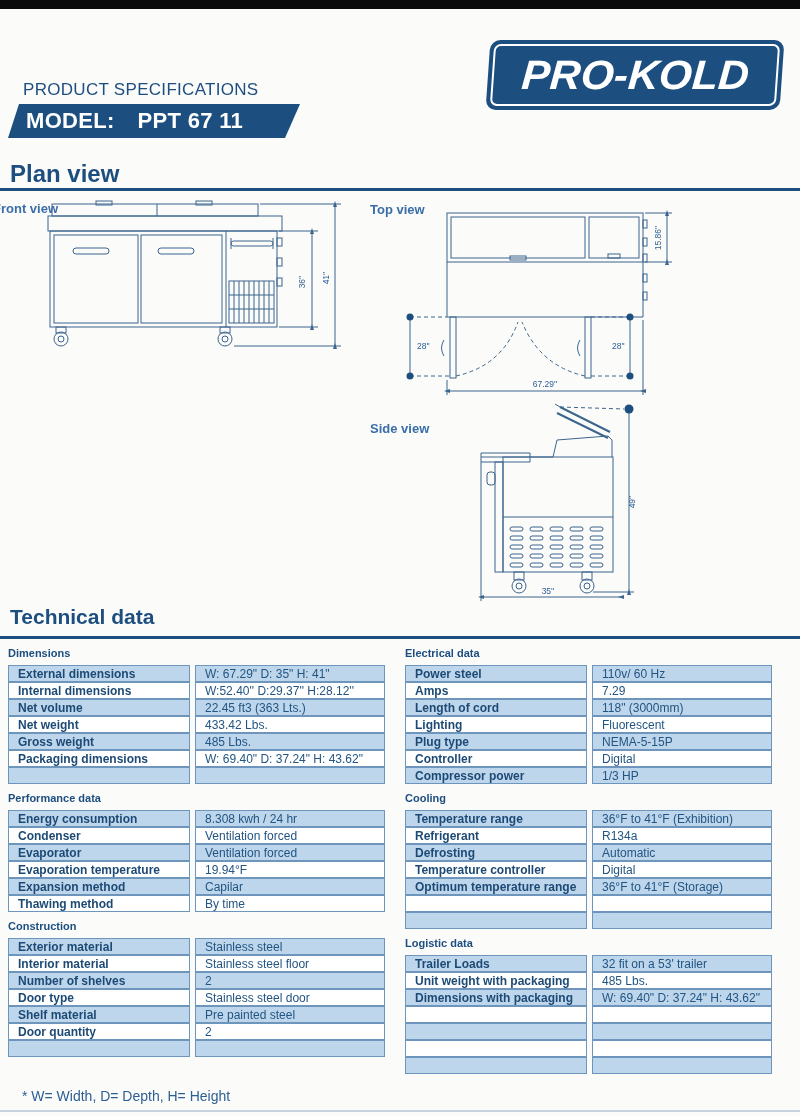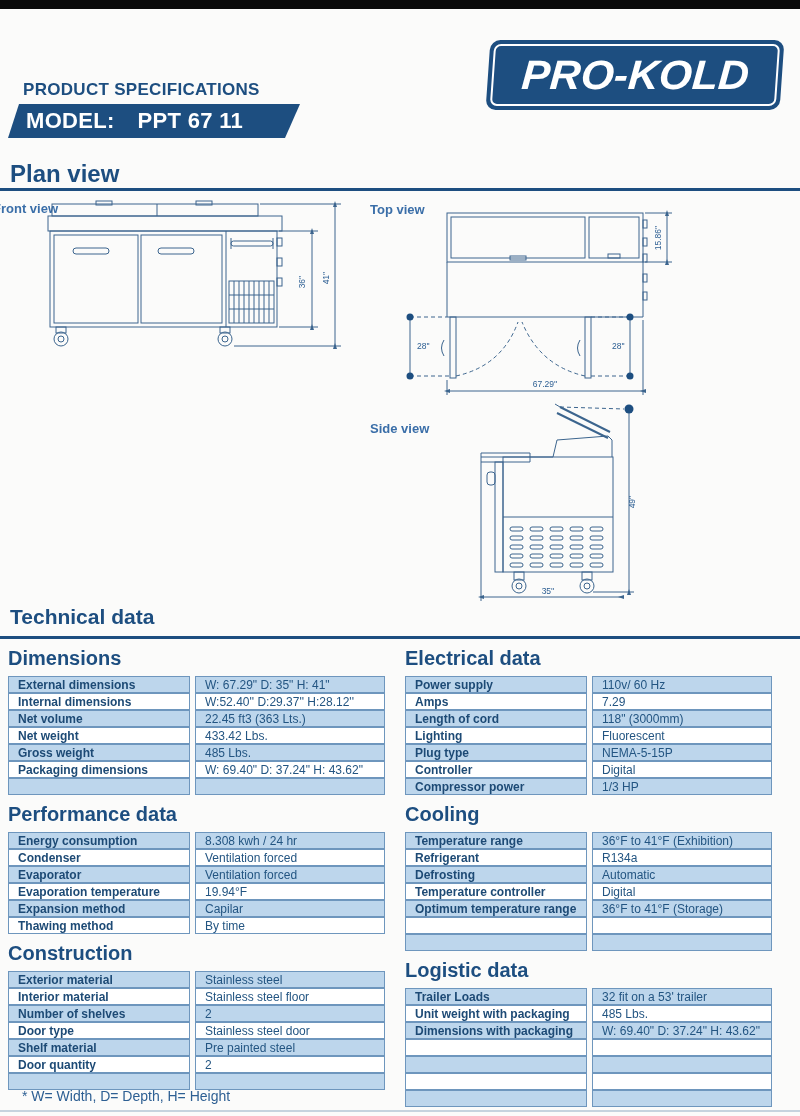--- a/index.html
+++ b/index.html
@@ -1,20 +1,20 @@
 <!DOCTYPE html>
 <html><head>
 <meta charset="utf-8">
 <style>
   html,body{margin:0;padding:0;background:#e9e9e9}
   .page{position:relative;width:800px;height:1116px;background:#fbfbfa;overflow:hidden;
         font-family:"Liberation Sans",sans-serif;}
   .topbar{position:absolute;left:0;top:0;width:100%;height:9px;background:#0a0a0a}
 
-  .spec-title{position:absolute;left:23px;top:80px;font-size:17px;font-weight:bold;
+  .spec-title{position:absolute;left:23px;top:80px;font-size:17px;font-weight:normal;
               color:#1d4e80;letter-spacing:.3px}
   .model-banner{position:absolute;left:8px;top:104px;width:292px;height:34px;background:#1d4e80;
                 clip-path:polygon(11px 0,100% 0,calc(100% - 15px) 100%,0 100%);
                 display:flex;align-items:center;gap:23px;padding-left:18px;box-sizing:border-box}
   .model-banner span{color:#ffffff;font-size:22px;font-weight:bold;letter-spacing:.3px}
 
   .logo{position:absolute;left:488px;top:40px;width:294px;height:70px;background:#1d4e80;
         border-radius:10px;transform:skewX(-4deg);display:flex;align-items:center;justify-content:center}
   .logo-ring{position:absolute;inset:4px;border:2px solid #ffffff;border-radius:7px}
   .logo-text{color:#ffffff;font-size:41px;font-weight:bold;font-style:italic;letter-spacing:0;
@@ -32,21 +32,21 @@
   .lbl-side{left:370px;top:421px}
   .drawing{position:absolute}
   .drawing text{font-family:"Liberation Sans",sans-serif;font-size:8.5px;fill:#2d5f93}
 
   .tech-heading{position:absolute;left:10px;top:605px;font-size:21px;font-weight:bold;color:#1d4e80}
 
   .tables{position:absolute;left:8px;top:646px;width:784px;display:flex;gap:20px}
   .col{display:flex;flex-direction:column}
   .col-left{width:377px}
   .col-right{width:367px}
-  .sec-title{font-size:20px;font-weight:bold;color:#1d4e80;margin:1px 0 6px 0}
+  .sec-title{font-size:11px;font-weight:bold;color:#1d4e80;margin:1px 0 6px 0}
   .table{display:flex;flex-direction:column;margin-bottom:7px}
   .t-row{display:flex;gap:5px;height:17px}
   .t-cell{border:1px solid #6e96bd;box-sizing:border-box;font-size:12px;line-height:14px;
           padding:1px 0 0 9px;overflow:hidden;white-space:nowrap}
   .t-label{width:182px;font-weight:bold;color:#1d4a75}
   .t-value{flex:1;color:#235582}
   .t-row:nth-child(odd) .t-cell{background:#bdd6ec}
   .t-row:nth-child(even) .t-cell{background:#ffffff}
 
   .footnote{position:absolute;left:22px;top:1088px;font-size:14px;color:#2d5f93}
@@ -361,21 +361,21 @@
             <div class="t-cell t-value"></div>
           </div>
       </div>
 
     </div>
     <div class="col col-right">
 
       <div class="sec-title">Electrical data</div>
       <div class="table">
         <div class="t-row">
-            <div class="t-cell t-label">Power supply</div>
+            <div class="t-cell t-label">Power steel</div>
             <div class="t-cell t-value">110v/ 60 Hz</div>
           </div>
         <div class="t-row">
             <div class="t-cell t-label">Amps</div>
             <div class="t-cell t-value">7.29</div>
           </div>
         <div class="t-row">
             <div class="t-cell t-label">Length of cord</div>
             <div class="t-cell t-value">118" (3000mm)</div>
           </div>

